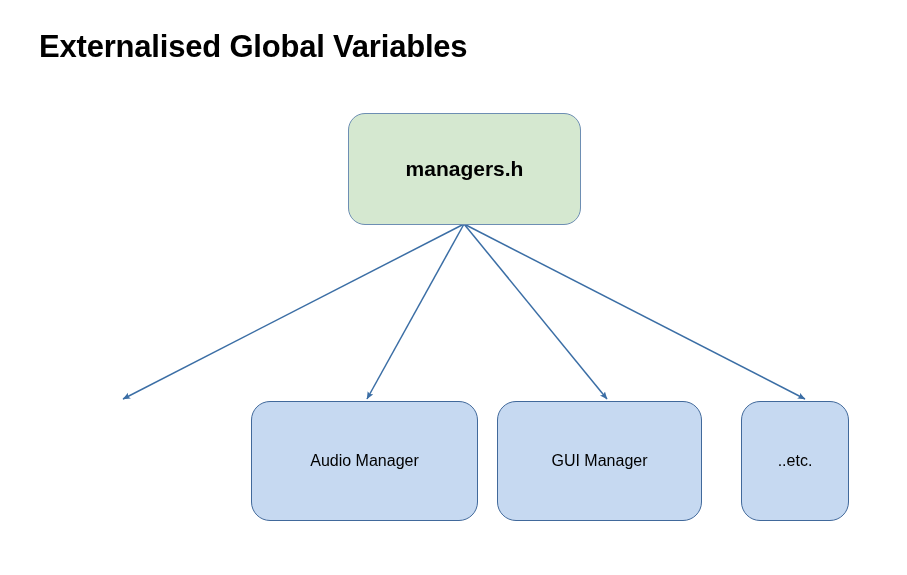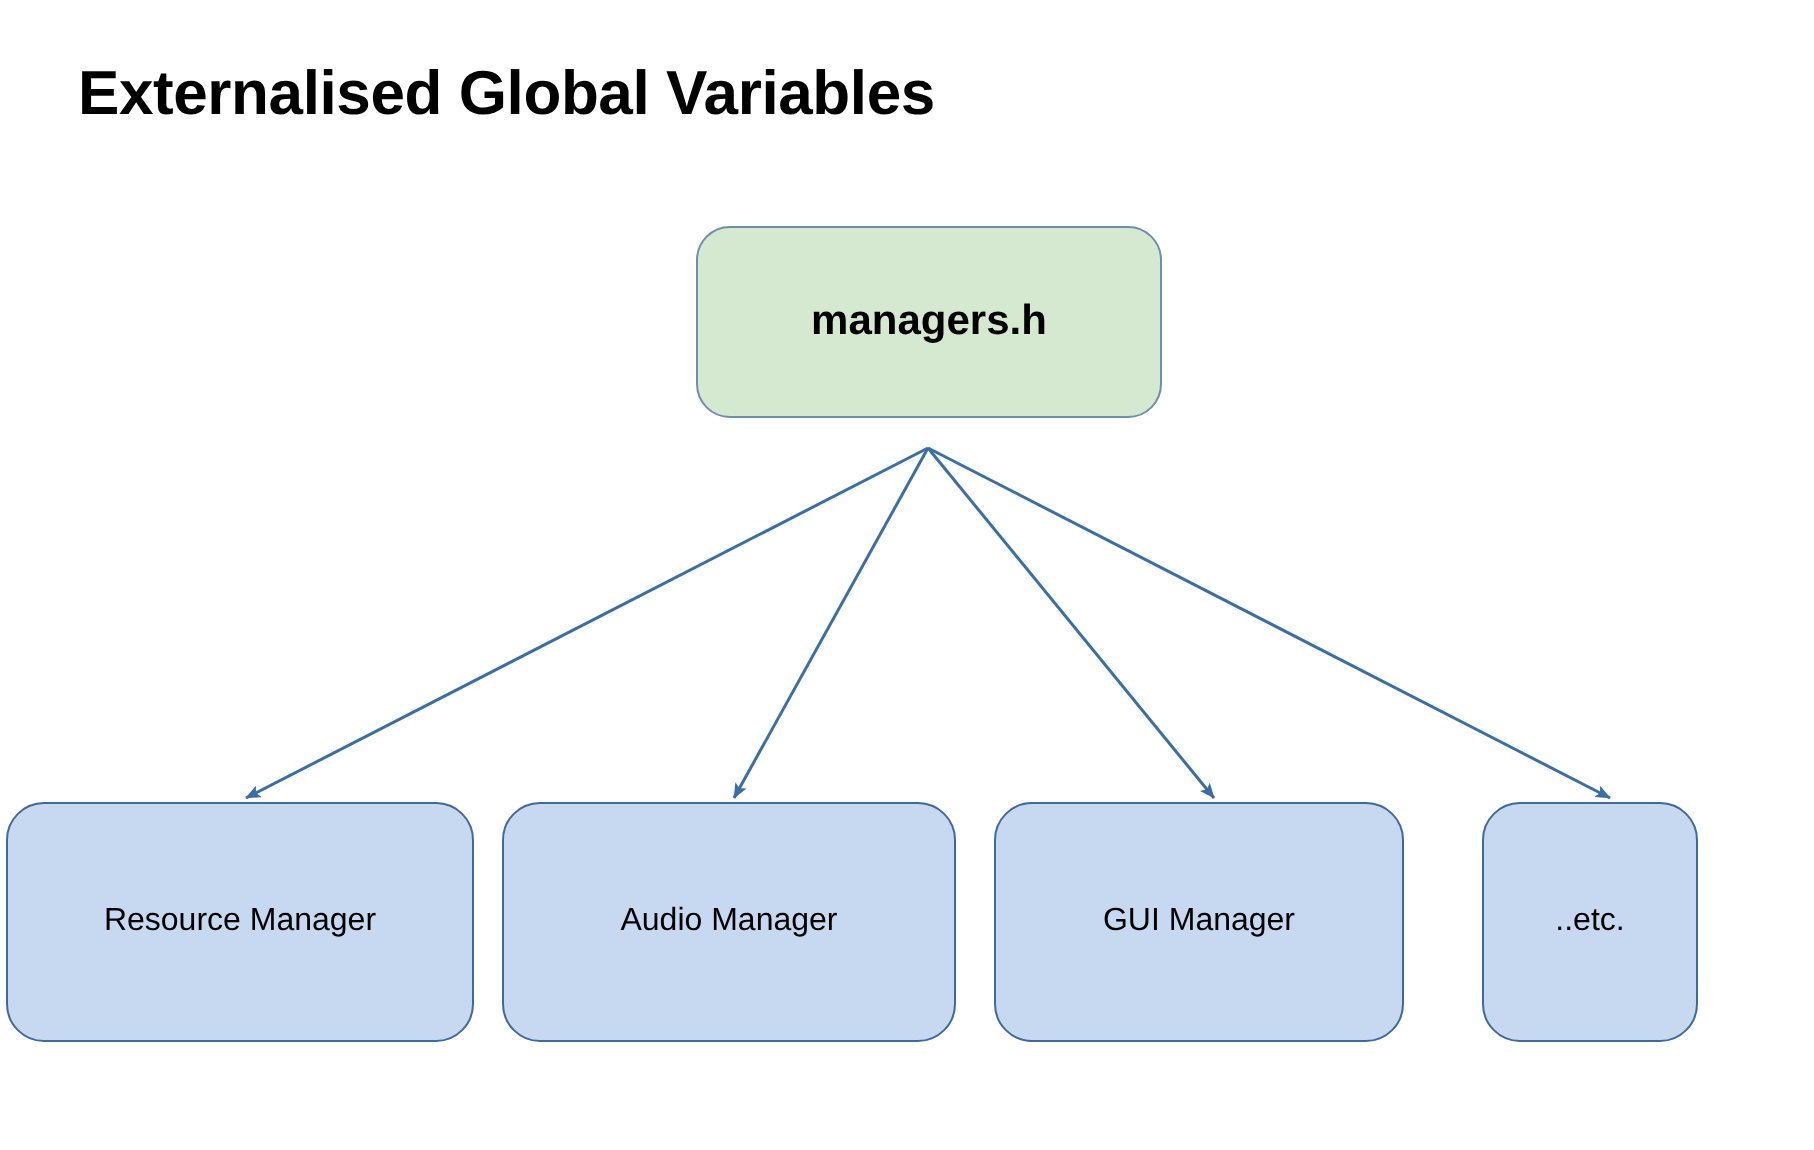--- a/index.html
+++ b/index.html
@@ -50,21 +50,21 @@
   }
   .node-label {
     display: block;
     padding: 0 6px;
     color: #000000;
   }
   #node-header {
     left: 348px;
     top: 113px;
     width: 233px;
-    height: 96px;
+    height: 112px;
     background: #d5e8d0;
     border: 1.4px solid #6d8eb3;
     border-radius: 17px;
   }
   #node-header .node-label {
     font-size: 21px;
     font-weight: bold;
   }
   .node-child {
     top: 401px;
@@ -100,23 +100,20 @@
       <line x1="464" y1="224" x2="367" y2="399" marker-end="url(#arrowhead)"></line>
       <line x1="464" y1="224" x2="607" y2="399" marker-end="url(#arrowhead)"></line>
       <line x1="464" y1="224" x2="805" y2="399" marker-end="url(#arrowhead)"></line>
     </g>
   </svg>
 
   <div class="node" id="node-header">
     <span class="node-label">managers.h</span>
   </div>
 
-  <div class="node node-child" id="node-child-0">
-    <span class="node-label">Resource Manager</span>
-  </div>
 
   <div class="node node-child" id="node-child-1">
     <span class="node-label">Audio Manager</span>
   </div>
 
   <div class="node node-child" id="node-child-2">
     <span class="node-label">GUI Manager</span>
   </div>
 
   <div class="node node-child" id="node-child-3">

